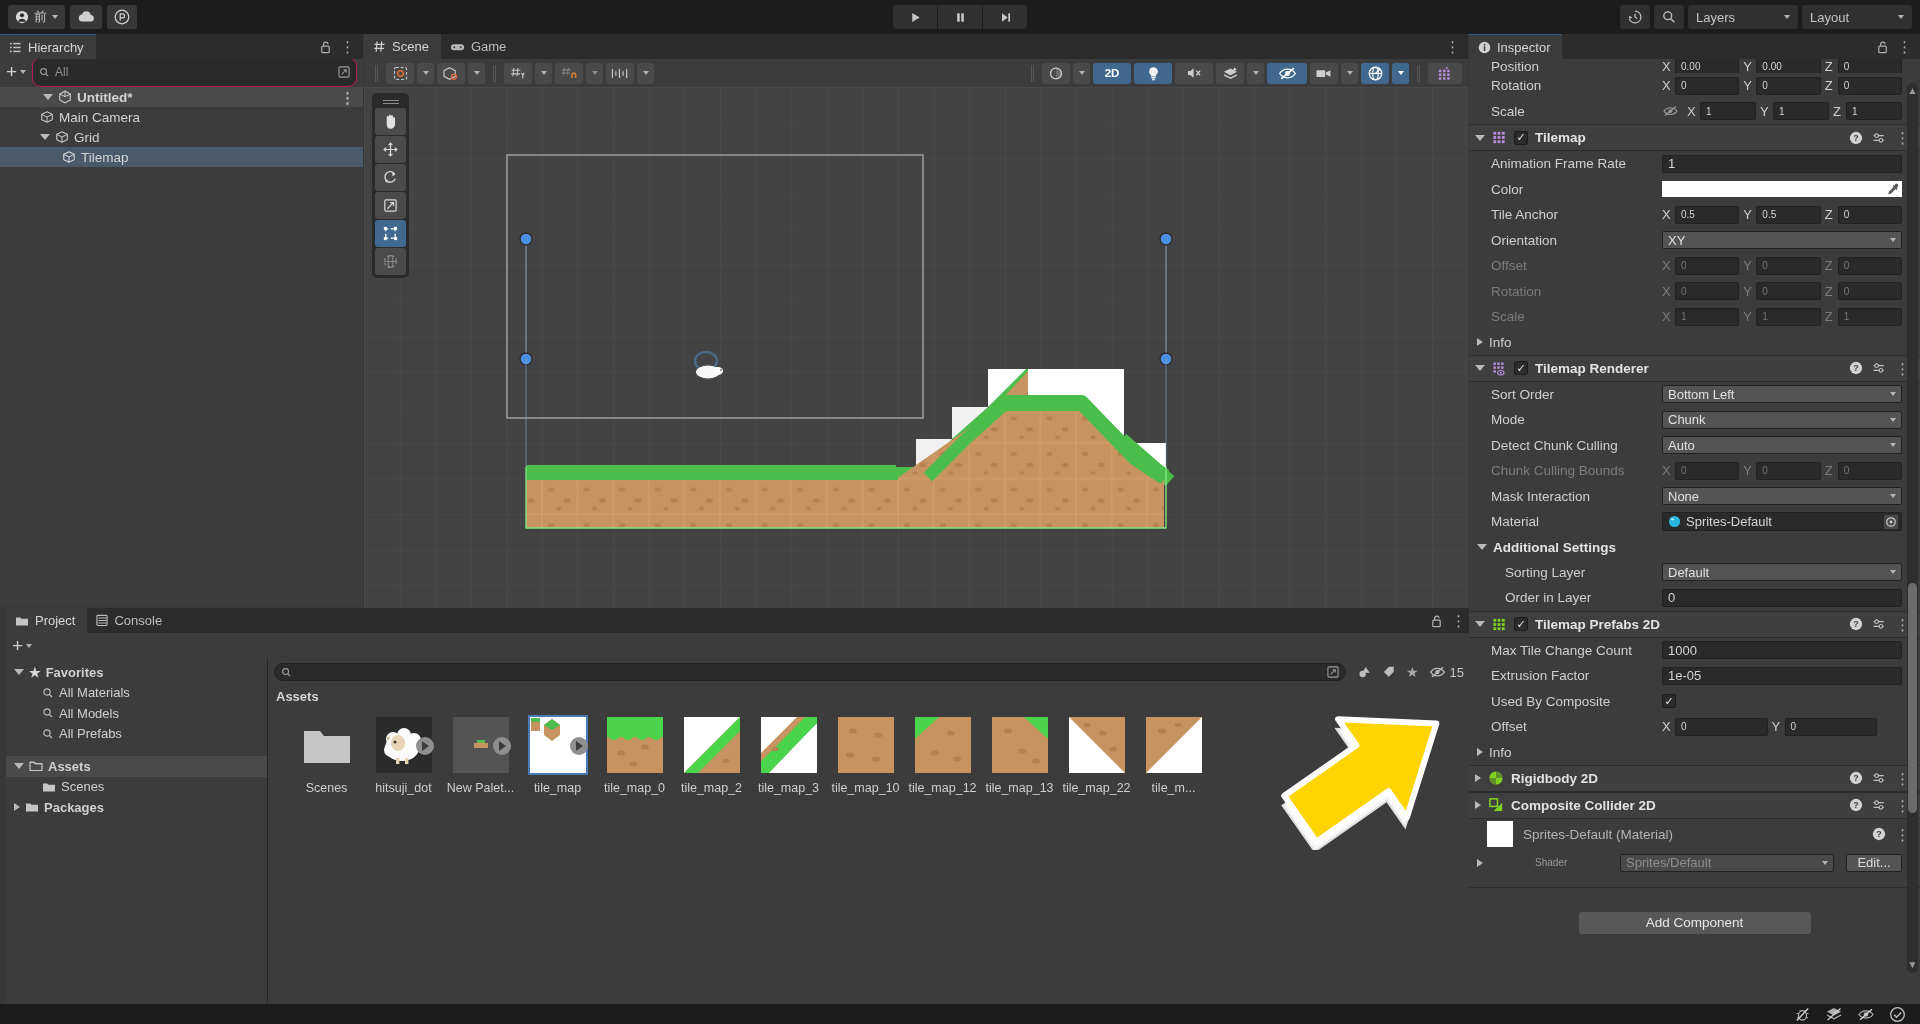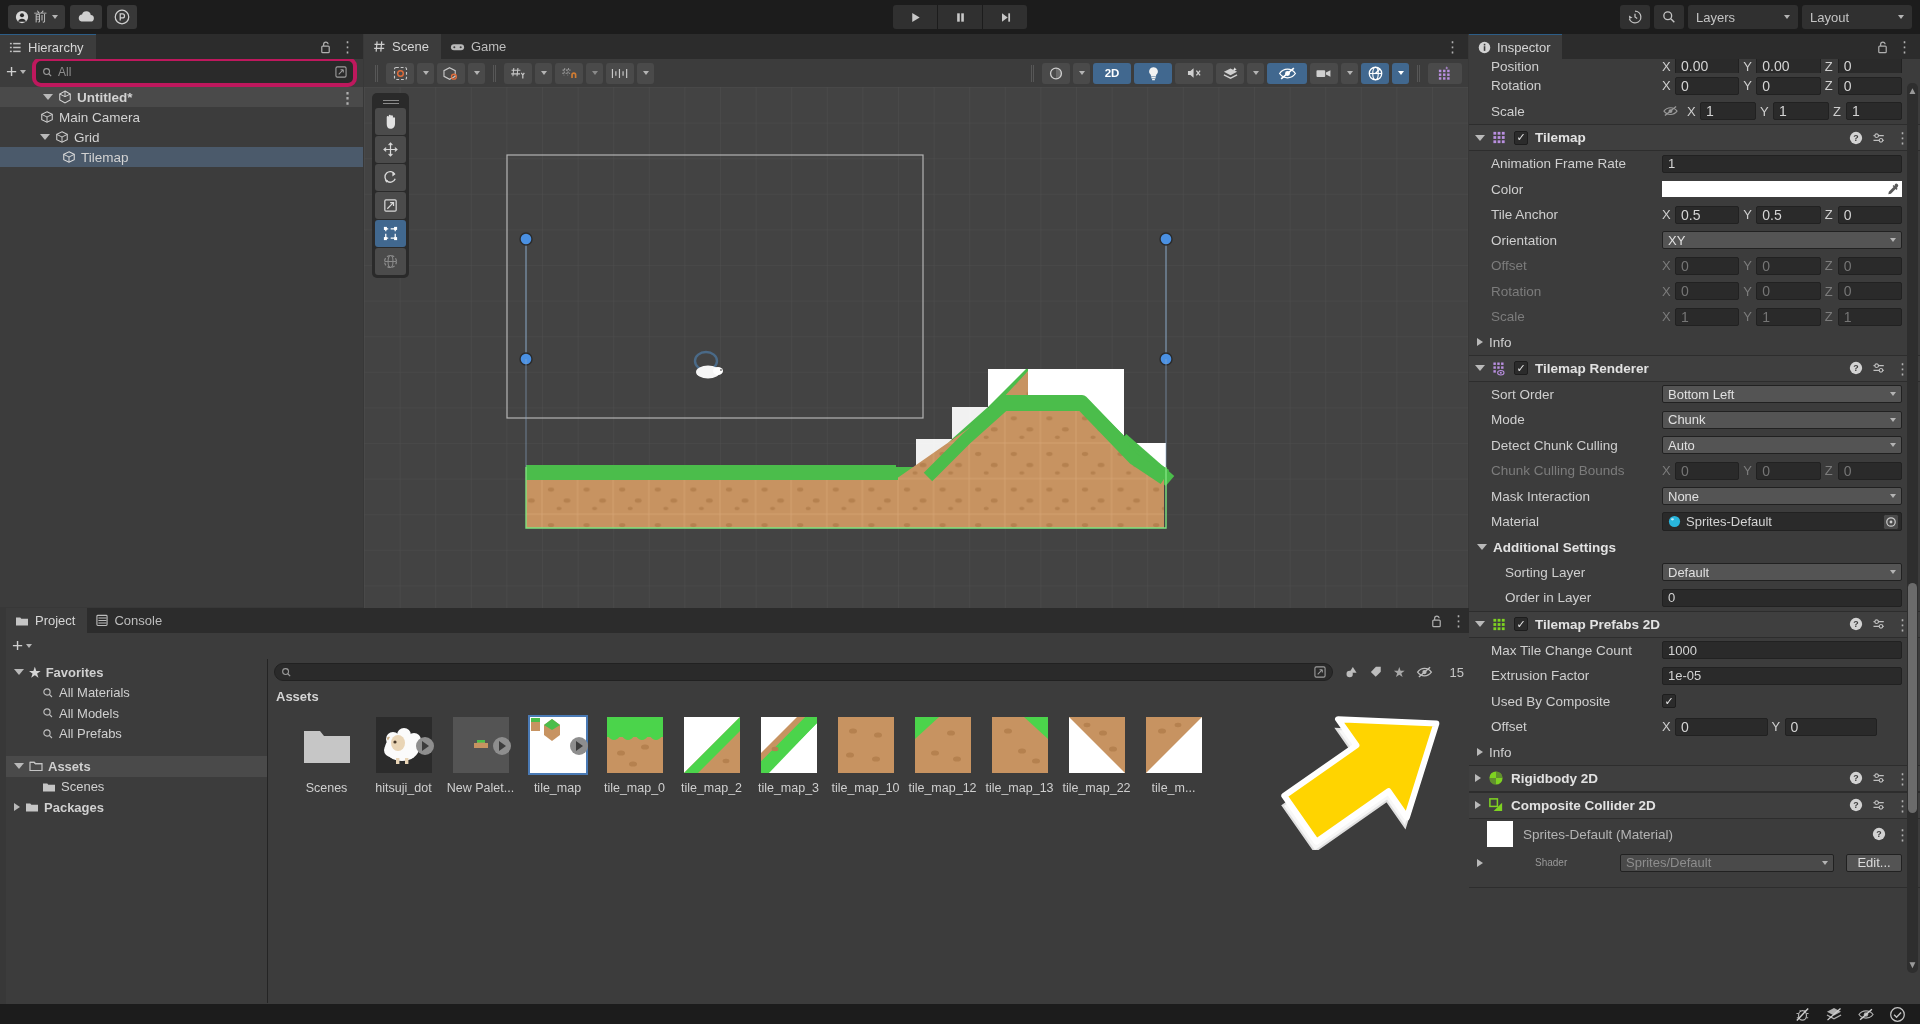--- a/index.html
+++ b/index.html
@@ -60,21 +60,21 @@
   .kebab { letter-spacing: 0; color: #b0b0b0; font-size: 15px; line-height: 1; }
 
   
   #hierarchy { left: 0; top: 34px; width: 363px; height: 573px; background: #3c3c3c; }
   .hier-toolbar {
     height: 26px; display: flex; align-items: center; gap: 6px;
     padding: 0 6px; background: #3c3c3c;
   }
   .plusdd { display: flex; align-items: center; gap: 3px; color: #c8c8c8; }
   .searchbox {
-    flex: 1; height: 30px; background: #2a2a2a; border: 4px solid #be185d;
+    flex: 1; height: 30px; background: #2a2a2a; border: 1px solid #be185d;
     border-radius: 9px; display: flex; align-items: center; gap: 5px;
     padding: 0 6px; color: #8d8d8d; font-size: 12px;
   }
   .hier-list { padding-top: 2px; font-size: 13.5px; }
   .hrow {
     height: 20px; display: flex; align-items: center; gap: 5px;
     padding-left: 8px; color: #d2d2d2; position: relative;
   }
   .hrow.scene { background: #4a4a4a; font-weight: bold; }
   .hrow.selected { background: #4b5a6b; }
@@ -178,21 +178,21 @@
     border-radius: 2px; display: flex; align-items: center; justify-content: space-between;
     padding: 0 5px; color: #e0e0e0; font-size: 13px; margin-right: 18px;
   }
   .idrop.dim { color: #8d8d8d; background: #4a4a4a; }
   .xyz { flex: 1; display: flex; align-items: center; gap: 4px; margin-right: 18px; }
   .axis { color: #cfcfcf; font-size: 13px; width: 9px; }
   .axis.dim { color: #7c7c7c; }
   .num {
     flex: 1; height: 18px; background: #2a2a2a; border: 1px solid #212121;
     border-radius: 2px; display: flex; align-items: center; padding: 0 5px;
-    color: #d4d4d4; font-size: 14px;
+    color: #d4d4d4; font-size: 10px;
   }
   .num.dim { color: #757575; }
   .comp-header {
     height: 27px; display: flex; align-items: center; gap: 7px;
     padding-left: 6px; background: #3f3f3f;
     border-top: 1px solid #2d2d2d; border-bottom: 1px solid #2d2d2d;
   }
   .comp-title { font-weight: bold; color: #e2e2e2; font-size: 13.5px; flex: 1; }
   .comp-actions { display: flex; align-items: center; gap: 9px; padding-right: 10px; }
   .chk {
@@ -767,21 +767,21 @@
           </div>
           <div style="display:flex;align-items:center;gap:10px;padding:0 6px 0 8px">
             <svg width="14" height="14" viewBox="0 0 15 15">
               <circle cx="5" cy="9.6" r="3.4" fill="#bdbdbd"></circle>
                 <path d="M8.4 2.2 12.4 8.4H4.4z" fill="#bdbdbd"></path>
             </svg>
             <svg width="14" height="14" viewBox="0 0 15 15">
               <path d="M2 7.4 7.4 2h5.2v5.2L7.2 12.6z" fill="#bdbdbd"></path>
             </svg>
             <span style="color:#a8a8a8;font-size:14px">★</span>
-            <span style="display:flex;align-items:center;gap:17px">
+            <span style="display:flex;align-items:center;gap:4px">
               <svg width="17" height="14" viewBox="0 0 18 15">
                 <path d="M1.6 7.6S4.6 3.6 9 3.6s7.4 4 7.4 4-3 4-7.4 4-7.4-4-7.4-4z" fill="none" stroke="#bdbdbd" stroke-width="1.3"></path>
                 <circle cx="9" cy="7.6" r="2.3" fill="#bdbdbd"></circle>
                 <path d="M3 12.8 15 2.4" stroke="#bdbdbd" stroke-width="1.5"></path>
               </svg>
               <span style="font-size:13px;color:#c6c6c6">15</span>
             </span>
           </div>
         </div>
 
@@ -1346,20 +1346,25 @@
         </div>
         <div style="width:56px;height:18px;background:#545454;border:1px solid #212121;border-radius:2px;
                     display:flex;align-items:center;justify-content:center;color:#dcdcdc;font-size:13px;margin-right:18px">
           <span>Edit...</span>
         </div>
       </div>
 
       <div style="height:12px;border-bottom:1px solid #2d2d2d"></div>
       <div style="height:10px"></div>
 
+      <div class="add-comp-wrap">
+        <div class="add-comp">
+          <span>Add Component</span>
+        </div>
+      </div>
 
       <div class="vscroll" style="top:24px;height:890px">
         <div class="thumb" style="top:500px;height:230px"></div>
       </div>
       <div style="position:absolute;right:1px;top:26px;width:13px;text-align:center;color:#9a9a9a;font-size:10px">▲</div>
       <div style="position:absolute;right:1px;top:900px;width:13px;text-align:center;color:#9a9a9a;font-size:10px">▼</div>
     </div>
   </div>
 
   <div class="statusbar">

